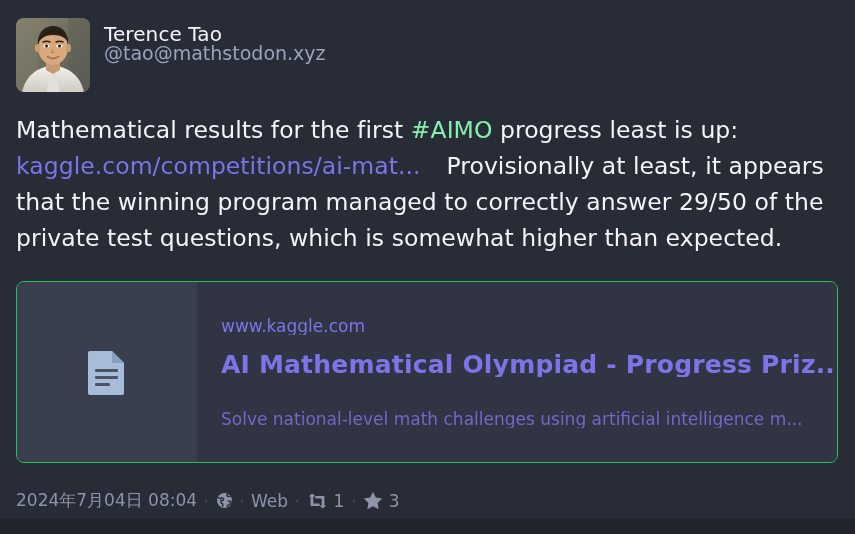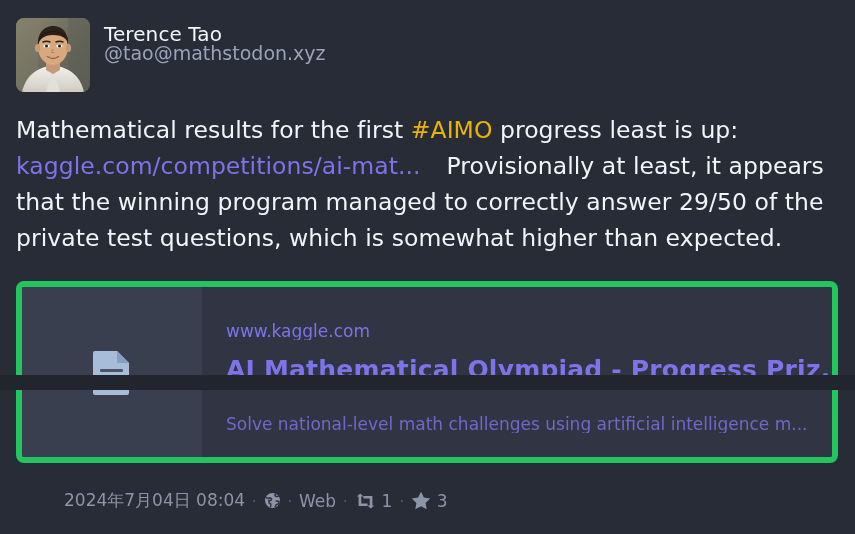--- a/index.html
+++ b/index.html
@@ -12,21 +12,21 @@
     height: 534px;
     overflow: hidden;
     font-family: "DejaVu Sans", "Liberation Sans", sans-serif;
     color: #ffffff;
     -webkit-font-smoothing: antialiased;
   }
 
   .status {
     position: relative;
     width: 855px;
-    height: 390px;
+    height: 534px;
     background: #282c37;
     box-sizing: border-box;
   }
 
   
   .status-header {
     position: absolute;
     left: 16px;
     top: 18px;
     display: flex;
@@ -70,34 +70,34 @@
     font-size: 23.5px;
     line-height: 36px;
     color: #f2f4f8;
     letter-spacing: 0.05px;
   }
   .status-content a.ext-link {
     color: #7c74e8;
     text-decoration: none;
   }
   .status-content .hashtag {
-    color: #eab308;
+    color: #86efac;
     text-decoration: none;
   }
   .gap-after-link { display: inline-block; width: 26px; }
 
   
   .preview-card {
     position: absolute;
     left: 16px;
     top: 281px;
     width: 822px;
     height: 182px;
     box-sizing: border-box;
-    border: 6px solid #22c55e;
+    border: 1px solid #22c55e;
     border-radius: 8px;
     overflow: hidden;
     display: flex;
     background: #313543;
     text-decoration: none;
   }
   .card-thumb {
     width: 180px;
     height: 100%;
     flex: 0 0 180px;
@@ -150,21 +150,21 @@
     align-items: center;
     font-size: 17px;
     color: #757c90;
     white-space: nowrap;
   }
   .status-footer .sep {
     margin: 0 7px;
     color: #5c6377;
     font-size: 14px;
   }
-  .status-footer .timestamp { color: #8d94a8; margin-left: 48px; }
+  .status-footer .timestamp { color: #8d94a8; }
   .status-footer .visibility-label { color: #8d94a8; }
   .status-footer .count { color: #8d94a8; margin-left: 6px; }
   .icon-inline {
     display: inline-flex;
     align-items: center;
     vertical-align: middle;
   }
   .icon-inline svg { display: block; }
 
   

